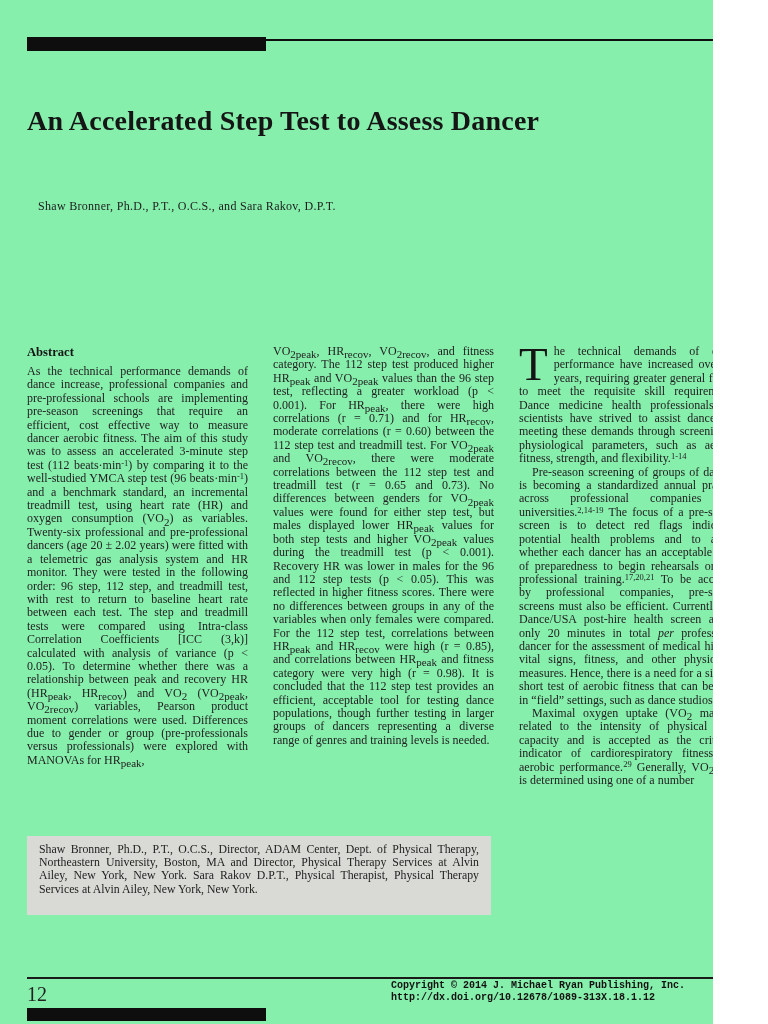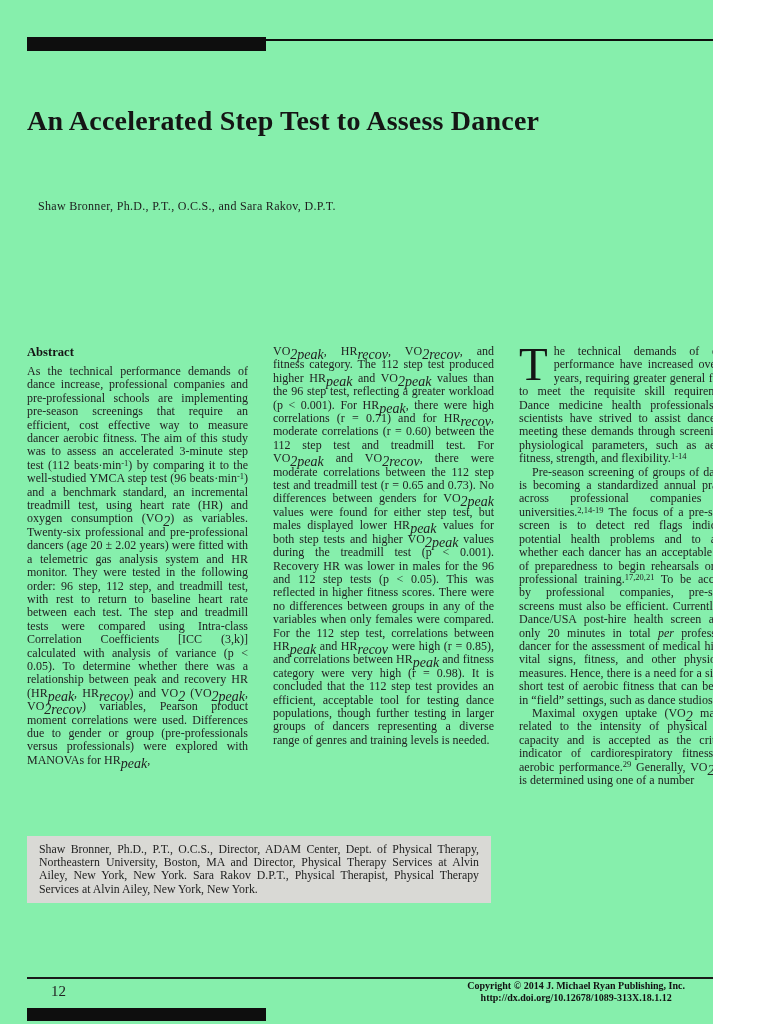--- a/index.html
+++ b/index.html
@@ -40,37 +40,37 @@
   }
   .abstract-heading {
     font-weight: bold; font-size: 12.6px; margin: 0 0 5px 0; color: #151515;
   }
   .indent { text-indent: 13px; }
   .dropcap {
     float: left; font-size: 47px; line-height: 37px;
     padding: 1px 6px 0 0; color: #151515;
   }
   sup { font-size: 8.5px; vertical-align: baseline; position: relative; top: -0.38em; line-height: 0; }
-  sub { font-size: 14px; vertical-align: baseline; position: relative; top: 0.28em; line-height: 0; font-style: italic; }
+  sub { font-size: 11px; vertical-align: baseline; position: relative; top: 0.28em; line-height: 0; }
 
   .affiliation-box {
     position: absolute; left: 27px; top: 836px; width: 440px;
-    background: #d9d9d5; padding: 7px 12px 7px 12px;
+    background: #d9d9d5; padding: 7px 12px 19px 12px;
   }
   .affiliation-box p {
     margin: 0; font-size: 11.8px; line-height: 13.2px;
     text-align: justify; color: #222;
   }
   .affiliation-box p + p { margin-top: 5px; }
 
   .footer-rule { position: absolute; left: 27px; top: 977px; width: 713px; height: 2px; background: #1a1a1a; }
-  .page-number { position: absolute; left: 27px; top: 983px; font-size: 15px; color: #222; margin-left: 24px; }
+  .page-number { position: absolute; left: 27px; top: 983px; font-size: 20px; color: #222; }
   .copyright {
-    position: absolute; right: 28px; top: 980px; text-align: center;
-    font-family: Liberation Serif, serif;
+    position: absolute; right: 28px; top: 980px; text-align: left;
+    font-family: Liberation Mono, monospace;
     font-size: 10px; font-weight: bold; line-height: 11.5px; color: #111;
   }
 </style>
 </head>
 <body>
 
 <div class="page">
 
   <div class="deco top-rule"></div>
   <div class="deco top-bar"></div>

